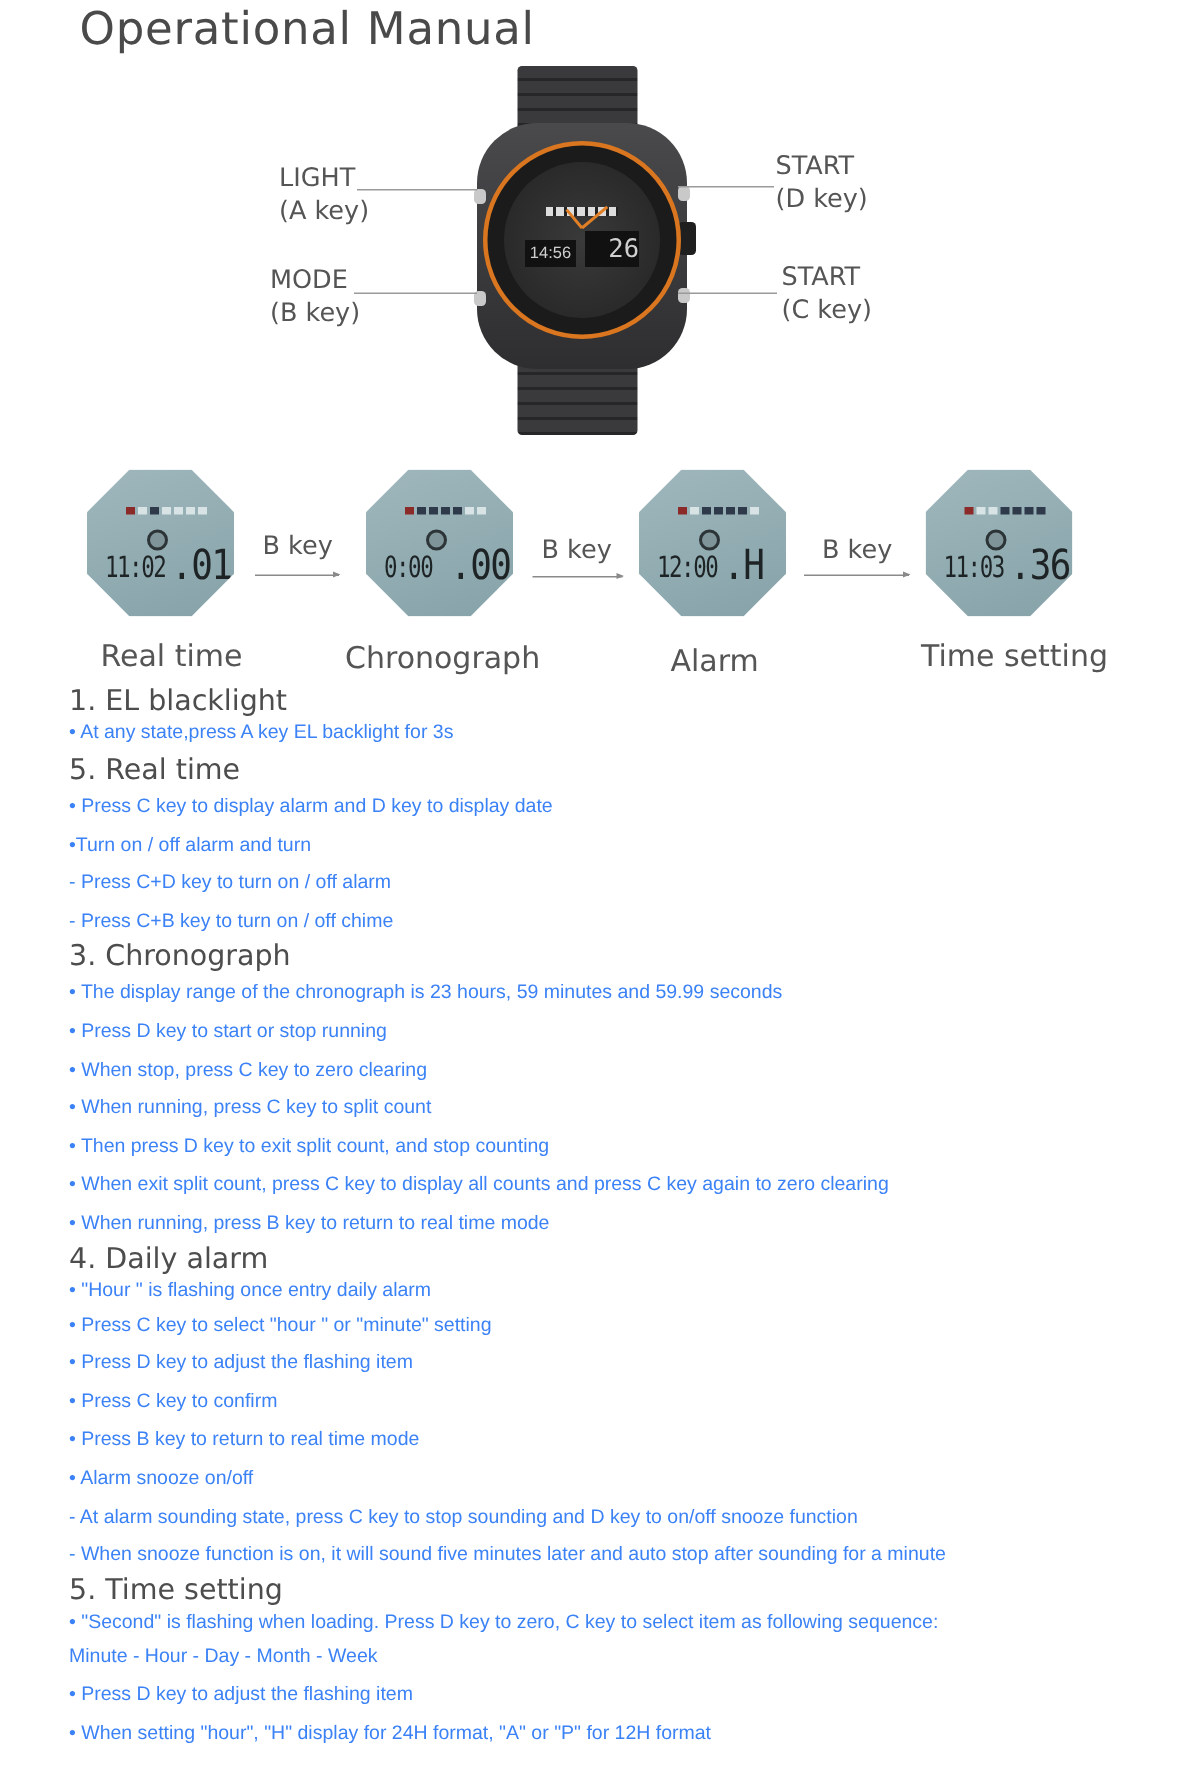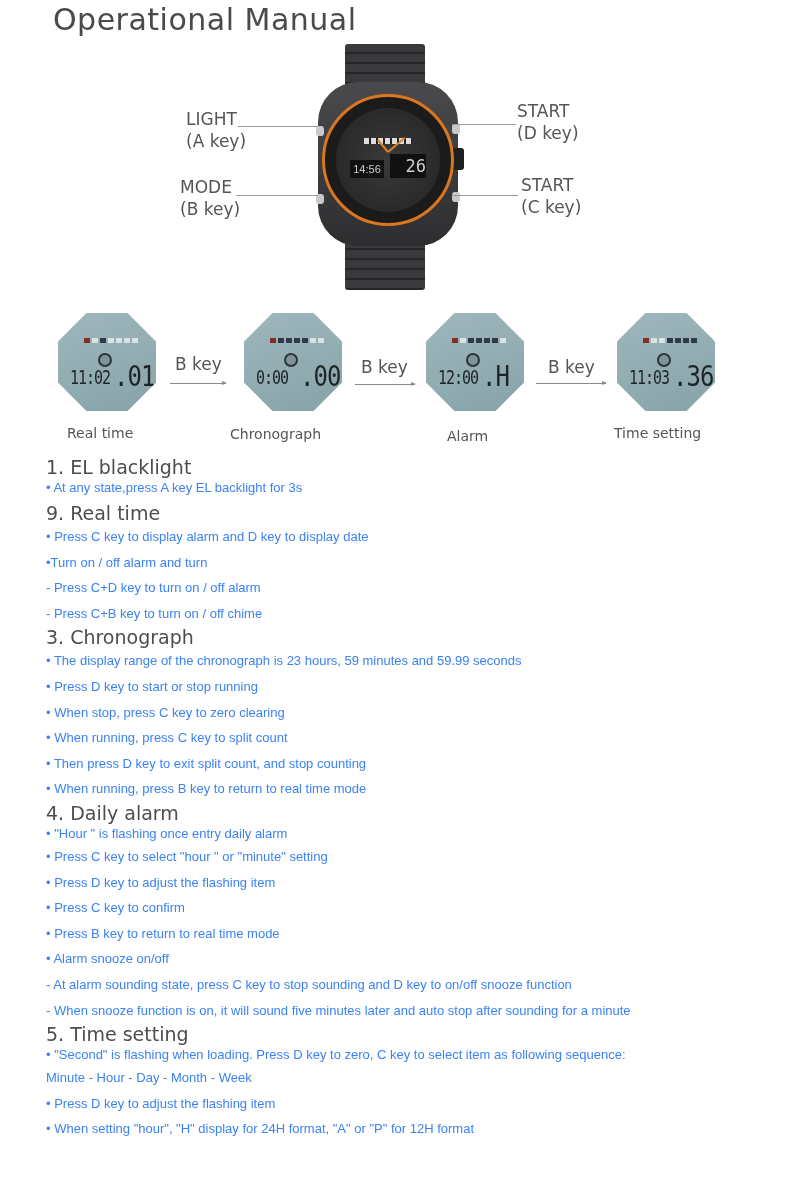--- a/index.html
+++ b/index.html
@@ -37,21 +37,21 @@
   .lcd .icons i { display: block; width: 6px; height: 5px; background: #d8e3e6; }
   .lcd .icons i.dark { background: #2e3a4a; }
   .lcd .icons i.red { background: #8c2a2a; }
   .lcd .ring { position: absolute; left: 40px; top: 40px; width: 14px; height: 14px; border-radius: 50%; border: 2px solid #2c3437; background: #7e9499; }
   .lcd .lft { position: absolute; left: 12px; top: 56px; font-family: "DejaVu Sans Mono", monospace; font-size: 15px; color: #1e2426; letter-spacing: -1px; transform: scaleY(1.3); }
   .lcd .rgt { position: absolute; left: 56px; top: 50px; font-family: "DejaVu Sans Mono", monospace; font-size: 24px; color: #1e2426; letter-spacing: -1px; transform: scaleY(1.15); }
 
   .arrow-label { position: absolute; font-size: 17px; color: #555; }
   .arrow-line { position: absolute; height: 1px; background: #8a8a8a; }
   .arrow-line::after { content: ""; position: absolute; right: -1px; top: -2px; border-left: 5px solid #8a8a8a; border-top: 2.5px solid transparent; border-bottom: 2.5px solid transparent; }
-  .mode-label { position: absolute; top: 425px; font-size: 14px; color: #555; }
+  .mode-label { position: absolute; top: 425px; font-size: 20px; color: #555; }
 
   
   .instructions { position: absolute; left: 46px; top: 456px; width: 730px; }
   .sec-title { font-size: 19px; color: #4d4d4d; line-height: 22px; }
   .line { font-size: 13px; color: #3b82f6; line-height: 25.6px; white-space: nowrap; font-family: "Liberation Sans", sans-serif; }
   .line.tight { line-height: 20px; }
 </style>
 </head>
 <body>
 
@@ -168,33 +168,34 @@
 <div class="mode-label" style="left:230px;top:426px;text-align:right;">Chronograph</div>
 <div class="mode-label" style="left:447px;top:428px;">Alarm</div>
 <div class="mode-label" style="left:614px;">Time setting</div>
 
 <div class="instructions">
   <div>
     <div class="sec-title">1. EL blacklight</div>
     <div class="line tight">• At any state,press A key EL backlight for 3s</div>
   </div>
   <div style="margin-top:4px;">
-    <div class="sec-title">9. Real time</div>
+    <div class="sec-title">5. Real time</div>
     <div class="line">• Press C key to display alarm and D key to display date</div>
     <div class="line">•Turn on / off alarm and turn</div>
     <div class="line">- Press C+D key to turn on / off alarm</div>
     <div class="line">- Press C+B key to turn on / off chime</div>
   </div>
   <div>
     <div class="sec-title">3. Chronograph</div>
     <div class="line">• The display range of the chronograph is 23 hours, 59 minutes and 59.99 seconds</div>
     <div class="line">• Press D key to start or stop running</div>
     <div class="line">• When stop, press C key to zero clearing</div>
     <div class="line">• When running, press C key to split count</div>
     <div class="line">• Then press D key to exit split count, and stop counting</div>
+    <div class="line">• When exit split count, press C key to display all counts and press C key again to zero clearing</div>
     <div class="line">• When running, press B key to return to real time mode</div>
   </div>
   <div>
     <div class="sec-title">4. Daily alarm</div>
     <div class="line tight">• "Hour " is flashing once entry daily alarm</div>
     <div class="line">• Press C key to select "hour " or "minute" setting</div>
     <div class="line">• Press D key to adjust the flashing item</div>
     <div class="line">• Press C key to confirm</div>
     <div class="line">• Press B key to return to real time mode</div>
     <div class="line">• Alarm snooze on/off</div>

